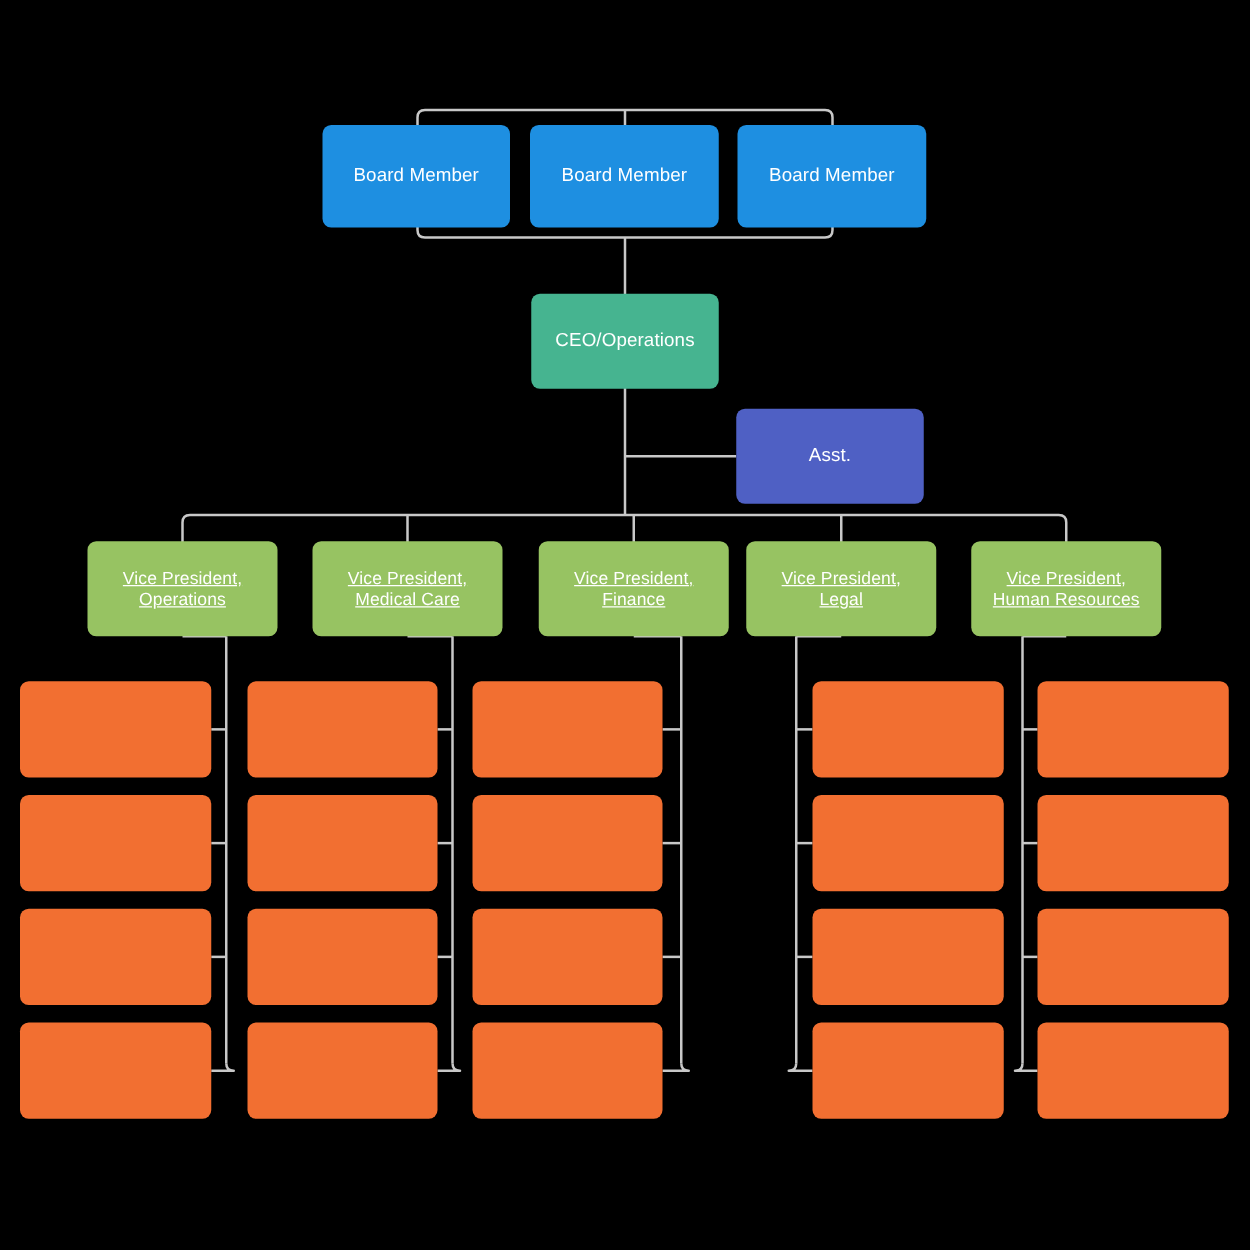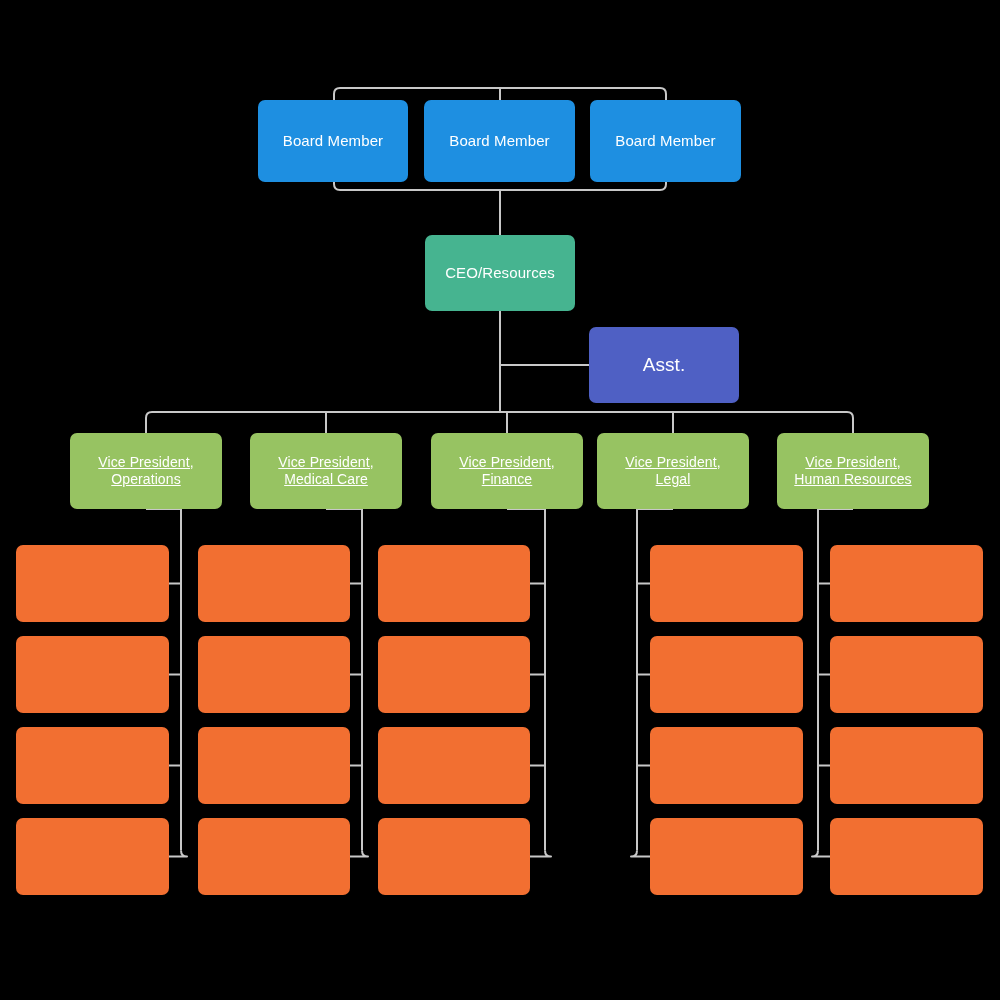--- a/index.html
+++ b/index.html
@@ -38,21 +38,21 @@
     z-index: 2;
   }
   .node.board   { background: #1e8fe1; }
   .node.ceo     { background: #46b490; }
   .node.asst    { background: #4f60c4; }
   .node.vp      { background: #97c362; text-decoration: underline; }
   .node.staff   { background: #f26f31; }
   .node.vp .node-label { font-size: 14px; }
   .node.board .node-label { font-size: 15px; }
   .node.ceo .node-label { font-size: 15px; }
-  .node.asst .node-label { font-size: 19px; }
+  .node.asst .node-label { font-size: 15px; }
 </style>
 </head>
 <body>
 
 <div id="chart-root">
 
   <svg id="connector-layer" viewBox="0 0 1000 1000" width="1000" height="1000">
       <path d="M334 102 V94 Q334 88 340 88 H660 Q666 88 666 94 V102" fill="none" stroke="#c8c8c8" stroke-width="2" stroke-linejoin="round"></path>
       <line x1="500" y1="88" x2="500" y2="102" stroke="#c8c8c8" stroke-width="2"></line>
       <path d="M334 176 V184 Q334 190 340 190 H660 Q666 190 666 184 V176" fill="none" stroke="#c8c8c8" stroke-width="2" stroke-linejoin="round"></path>
@@ -91,21 +91,21 @@
       <line x1="818" y1="583.5" x2="830" y2="583.5" stroke="#c8c8c8" stroke-width="2"></line>
       <line x1="818" y1="674.5" x2="830" y2="674.5" stroke="#c8c8c8" stroke-width="2"></line>
       <line x1="818" y1="765.5" x2="830" y2="765.5" stroke="#c8c8c8" stroke-width="2"></line>
       <path d="M818 850.5 Q818 856.5 812 856.5 H830" fill="none" stroke="#c8c8c8" stroke-width="2" stroke-linejoin="round"></path>
     </svg>
 
   <div id="nodes-layer">
       <div class="node board" style="left: 258px; top: 100px; width: 150px; height: 82px;"><span class="node-label">Board Member</span></div>
       <div class="node board" style="left: 424px; top: 100px; width: 151px; height: 82px;"><span class="node-label">Board Member</span></div>
       <div class="node board" style="left: 590px; top: 100px; width: 151px; height: 82px;"><span class="node-label">Board Member</span></div>
-      <div class="node ceo" style="left: 425px; top: 235px; width: 150px; height: 76px;"><span class="node-label">CEO/Resources</span></div>
+      <div class="node ceo" style="left: 425px; top: 235px; width: 150px; height: 76px;"><span class="node-label">CEO/Operations</span></div>
       <div class="node asst" style="left: 589px; top: 327px; width: 150px; height: 76px;"><span class="node-label">Asst.</span></div>
       <div class="node vp" style="left: 70px; top: 433px; width: 152px; height: 76px;"><span class="node-label">Vice President,
 Operations</span></div>
       <div class="node vp" style="left: 250px; top: 433px; width: 152px; height: 76px;"><span class="node-label">Vice President,
 Medical Care</span></div>
       <div class="node vp" style="left: 431px; top: 433px; width: 152px; height: 76px;"><span class="node-label">Vice President,
 Finance</span></div>
       <div class="node vp" style="left: 597px; top: 433px; width: 152px; height: 76px;"><span class="node-label">Vice President,
 Legal</span></div>
       <div class="node vp" style="left: 777px; top: 433px; width: 152px; height: 76px;"><span class="node-label">Vice President,

